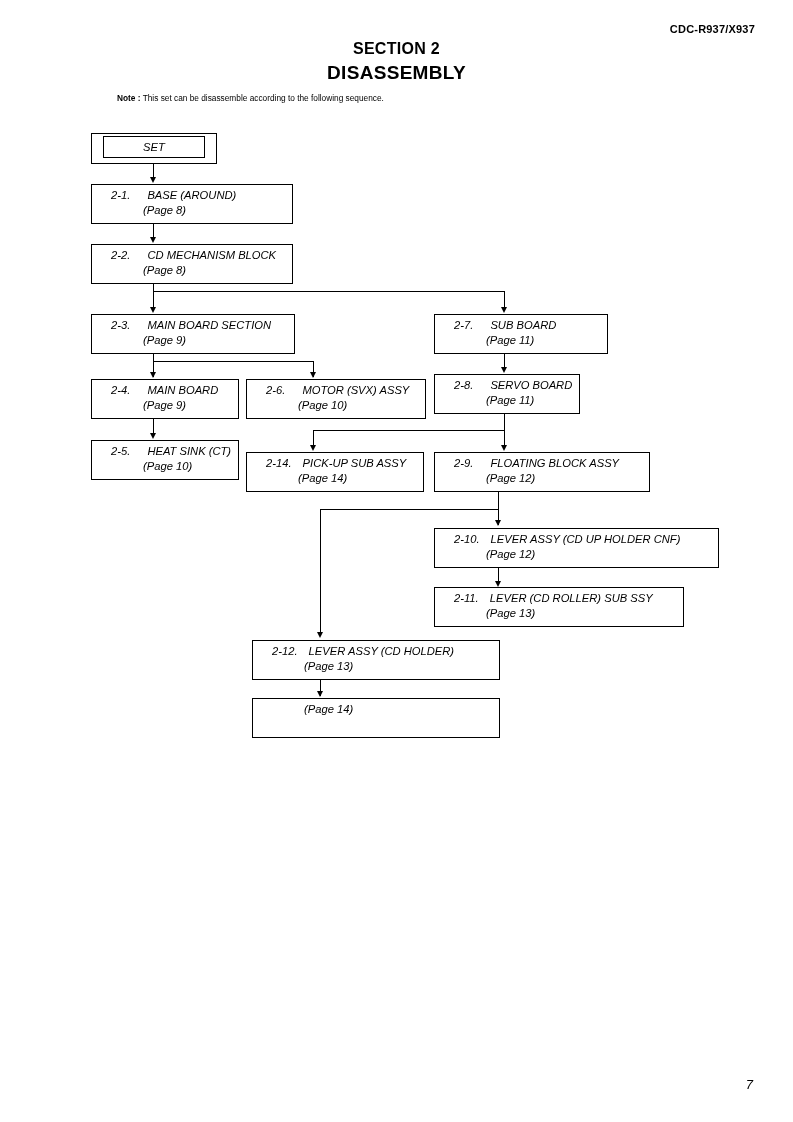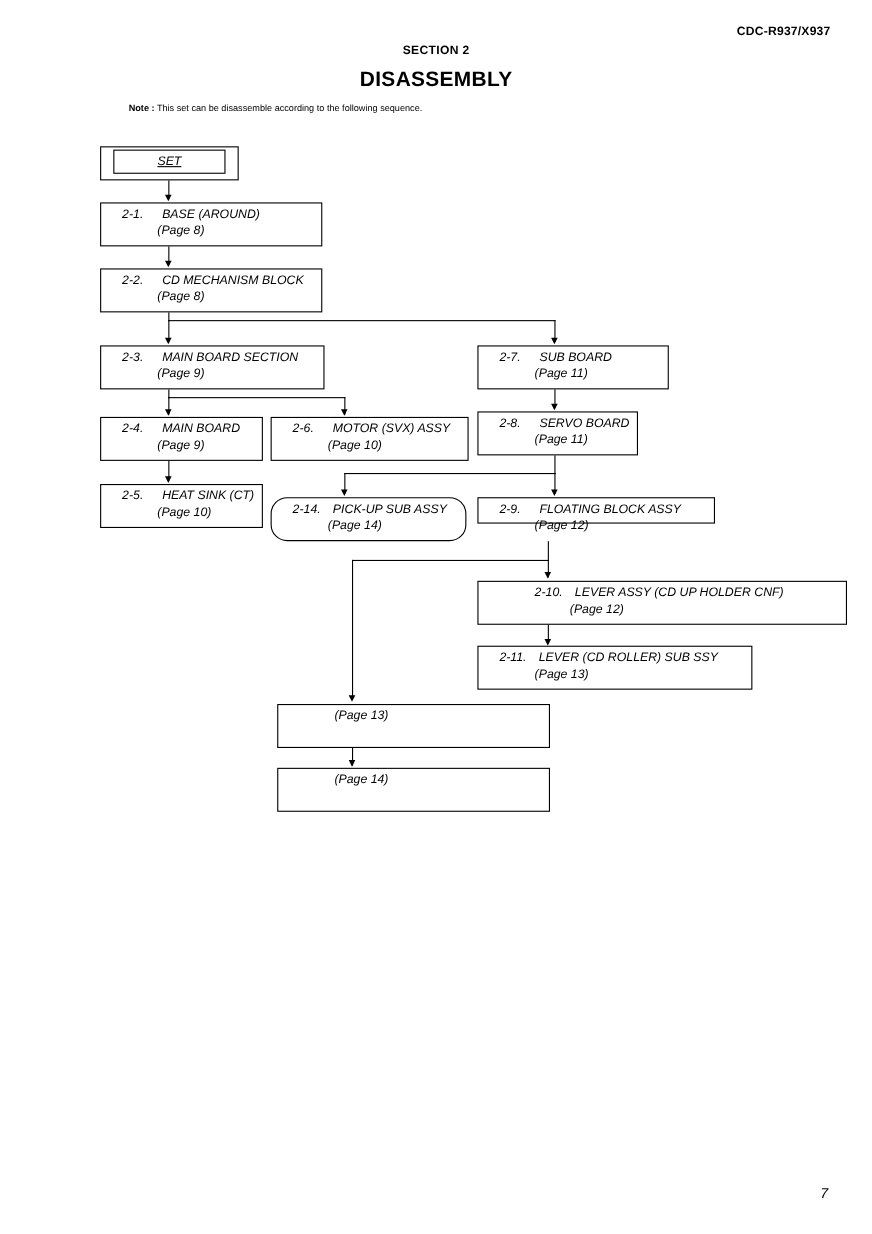--- a/index.html
+++ b/index.html
@@ -35,21 +35,21 @@
     letter-spacing: 0.2px;
     white-space: nowrap;
   }
 
   .section-title {
     position: absolute;
     left: 0;
     right: 0;
     top: 40px;
     text-align: center;
-    font-size: 11px;
+    font-size: 16px;
     font-weight: bold;
     letter-spacing: 0.3px;
   }
 
   .section-subtitle {
     position: absolute;
     left: 0;
     right: 0;
     top: 62px;
     text-align: center;
@@ -150,21 +150,21 @@
   <div class="model-code">CDC-R937/X937</div>
   <div class="section-title">SECTION 2</div>
   <div class="section-subtitle">DISASSEMBLY</div>
 
   <div class="note-line">
     <span class="note-label">Note :</span>
     <span>This set can be disassemble according to the following sequence.</span>
   </div>
 
   <div class="set-outer" style="left:91px; top:133px; width:126px; height:31px;"></div>
-  <div class="set-inner" style="left:103px; top:136px; width:102px; height:22px;text-decoration:underline;">
+  <div class="set-inner" style="left:103px; top:136px; width:102px; height:22px;">
     <span>SET</span>
   </div>
 
   <div class="v-line" style="left:153px; top:164px; height:17px;"></div>
   <div class="arrow-down" style="left:150px; top:177px;"></div>
 
   <div class="fc-box" style="left:91px; top:184px; width:202px; height:40px;">
     <span class="row1"><span class="num">2-1.</span>
       <span style="display:inline-block; width:14px;"></span><span>BASE (AROUND)</span></span>
     <span class="row2" style="padding-left:51px;"><span>(Page 8)</span></span>
@@ -237,56 +237,58 @@
     <span class="row2" style="padding-left:51px;"><span>(Page 10)</span></span>
   </div>
 
   <div class="v-line" style="left:504px; top:414px; height:17px;"></div>
   <div class="h-line" style="left:313px; top:430px; width:192px;"></div>
   <div class="v-line" style="left:313px; top:430px; height:19px;"></div>
   <div class="arrow-down" style="left:310px; top:445px;"></div>
   <div class="v-line" style="left:504px; top:430px; height:19px;"></div>
   <div class="arrow-down" style="left:501px; top:445px;"></div>
 
-  <div class="fc-box" style="left:246px; top:452px; width:178px; height:40px;border-radius:15px;">
+  <div class="fc-box" style="left:246px; top:452px; width:178px; height:40px;">
     <span class="row1"><span class="num">2-14.</span>
       <span style="display:inline-block; width:8px;"></span><span>PICK-UP SUB ASSY</span></span>
     <span class="row2" style="padding-left:51px;"><span>(Page 14)</span></span>
   </div>
 
-  <div class="fc-box" style="left:434px; top:452px; width:216px; height:24px;">
+  <div class="fc-box" style="left:434px; top:452px; width:216px; height:40px;">
     <span class="row1"><span class="num">2-9.</span>
       <span style="display:inline-block; width:14px;"></span><span>FLOATING BLOCK ASSY</span></span>
     <span class="row2" style="padding-left:51px;"><span>(Page 12)</span></span>
   </div>
 
   <div class="v-line" style="left:498px; top:492px; height:18px;"></div>
   <div class="h-line" style="left:320px; top:509px; width:179px;"></div>
   <div class="v-line" style="left:498px; top:509px; height:16px;"></div>
   <div class="arrow-down" style="left:495px; top:520px;"></div>
 
   <div class="v-line" style="left:320px; top:509px; height:126px;"></div>
   <div class="arrow-down" style="left:317px; top:632px;"></div>
 
-  <div class="fc-box" style="left:434px; top:528px; width:336px; height:40px;padding-left:32px;">
+  <div class="fc-box" style="left:434px; top:528px; width:285px; height:40px;">
     <span class="row1"><span class="num">2-10.</span>
       <span style="display:inline-block; width:8px;"></span><span>LEVER ASSY (CD UP HOLDER CNF)</span></span>
     <span class="row2" style="padding-left:51px;"><span>(Page 12)</span></span>
   </div>
 
   <div class="v-line" style="left:498px; top:568px; height:17px;"></div>
   <div class="arrow-down" style="left:495px; top:581px;"></div>
 
   <div class="fc-box" style="left:434px; top:587px; width:250px; height:40px;">
     <span class="row1"><span class="num">2-11.</span>
       <span style="display:inline-block; width:8px;"></span><span>LEVER (CD ROLLER) SUB SSY</span></span>
     <span class="row2" style="padding-left:51px;"><span>(Page 13)</span></span>
   </div>
 
   <div class="fc-box" style="left:252px; top:640px; width:248px; height:40px;">
+    <span class="row1"><span class="num">2-12.</span>
+      <span style="display:inline-block; width:8px;"></span><span>LEVER ASSY (CD HOLDER)</span></span>
     <span class="row2" style="padding-left:51px;"><span>(Page 13)</span></span>
   </div>
 
   <div class="v-line" style="left:320px; top:680px; height:16px;"></div>
   <div class="arrow-down" style="left:317px; top:691px;"></div>
 
   <div class="fc-box" style="left:252px; top:698px; width:248px; height:40px;">
     <span class="row2" style="padding-left:51px;"><span>(Page 14)</span></span>
   </div>
 

